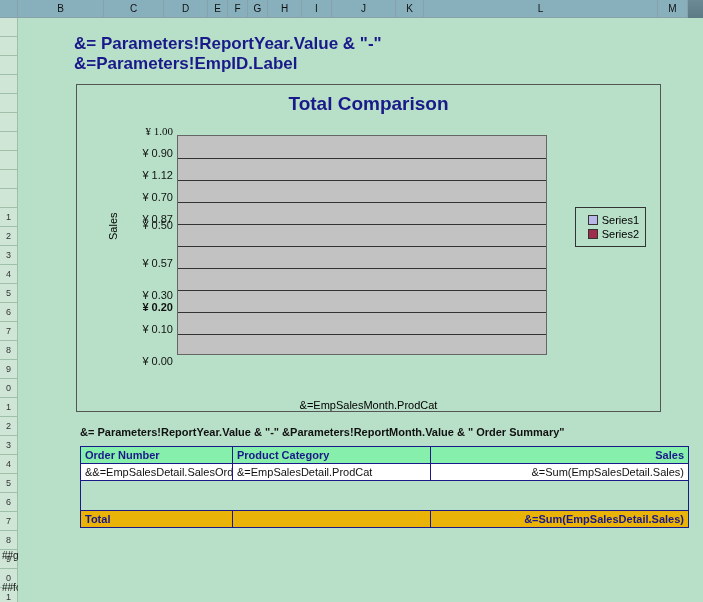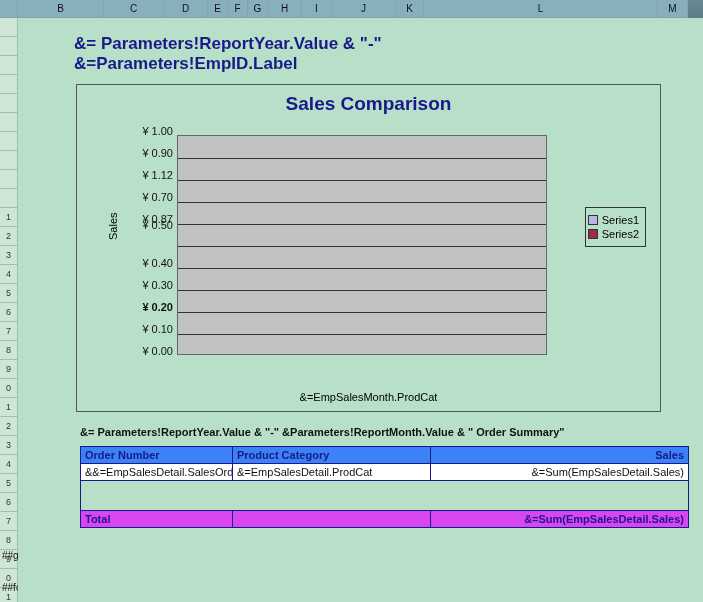--- a/index.html
+++ b/index.html
@@ -96,30 +96,30 @@
   .y-axis-label {
     position:absolute;
     left: 30px; top: 155px;
     transform: rotate(-90deg);
     transform-origin: left top;
     font-size: 11px;
   }
   .x-axis-label {
     position:absolute;
     left: 0; right: 0;
-    bottom: 8px;
+    bottom: 0;
     text-align: center;
     font-size: 11px;
   }
   .legend {
     position:absolute;
     right: 14px; top: 122px;
     border:1px solid #333;
     background:#b8e0c8;
-    padding: 4px 6px 4px 2px;
+    padding: 4px 6px 4px 12px;
     font-size: 11px;
   }
   .legend-row { display:flex; align-items:center; margin:2px 0; }
   .swatch { width:10px; height:10px; border:1px solid #333; margin-right:4px; }
 
   .subtitle {
     font-family: Arial, sans-serif;
     font-size: 11px;
     font-weight: bold;
     color: #111;
@@ -134,30 +134,30 @@
   }
   .table td, .table th {
     border: 1px solid #19198a;
     padding: 2px 4px;
     font-size: 11px;
     overflow: hidden;
     white-space: nowrap;
     height: 17px;
   }
   .table th {
-    background: #3b82f6;
+    background: #86efac;
     color: #19198a;
     font-weight: bold;
     text-align: left;
     margin-left: 24px;
   }
   .table th.right, .table td.right { text-align: right; }
   .table .data-row td { background: #fff; color:#111; }
   .table .group-row td { background:#b8e0c8; height:30px; }
-  .table .footer-row td { background:#d946ef; color:#19198a; font-weight:bold; }
+  .table .footer-row td { background:#eab308; color:#19198a; font-weight:bold; }
 
   .row-label-col {
     position:absolute;
     left:0;
     width:62px;
     font-size:10px;
     font-family: Arial;
     color:#111;
     text-align:left;
     padding-left:2px;
@@ -222,36 +222,36 @@
 <div class="row-label-col" style="top:582px;">##footer</div>
 
 <div class="sheet-body">
 
   <div class="title-block">
     <div>&amp;= Parameters!ReportYear.Value &amp; "-"</div>
     <div>&amp;=Parameters!EmpID.Label</div>
   </div>
 
   <div class="chart-box">
-    <div class="chart-title">Sales Comparison</div>
+    <div class="chart-title">Total Comparison</div>
 
     <div class="y-axis-label">Sales</div>
 
     <div class="y-ticks" id="yticks">
-        <div class="y-tick" style="top: -6px;">¥ 1.00</div>
+        <div class="y-tick" style="top: -6px; font-family: Liberation Serif, serif;">¥ 1.00</div>
         <div class="y-tick" style="top: 16px;">¥ 0.90</div>
         <div class="y-tick" style="top: 38px;">¥ 1.12</div>
         <div class="y-tick" style="top: 60px;">¥ 0.70</div>
         <div class="y-tick" style="top: 82px;">¥ 0.87</div>
         <div class="y-tick" style="top: 88px;">¥ 0.50</div>
-        <div class="y-tick" style="top: 126px;">¥ 0.40</div>
-        <div class="y-tick" style="top: 148px;">¥ 0.30</div>
+        <div class="y-tick" style="top: 126px;">¥ 0.57</div>
+        <div class="y-tick" style="top: 158px;">¥ 0.30</div>
         <div class="y-tick" style="top: 170px; font-weight: bold;">¥ 0.20</div>
         <div class="y-tick" style="top: 192px;">¥ 0.10</div>
-        <div class="y-tick" style="top: 214px;">¥ 0.00</div>
+        <div class="y-tick" style="top: 224px;">¥ 0.00</div>
       </div>
 
     <div class="plot-area" id="plotarea">
         <div class="gridline" style="top: 22px;"></div>
         <div class="gridline" style="top: 44px;"></div>
         <div class="gridline" style="top: 66px;"></div>
         <div class="gridline" style="top: 88px;"></div>
         <div class="gridline" style="top: 110px;"></div>
         <div class="gridline" style="top: 132px;"></div>
         <div class="gridline" style="top: 154px;"></div>

